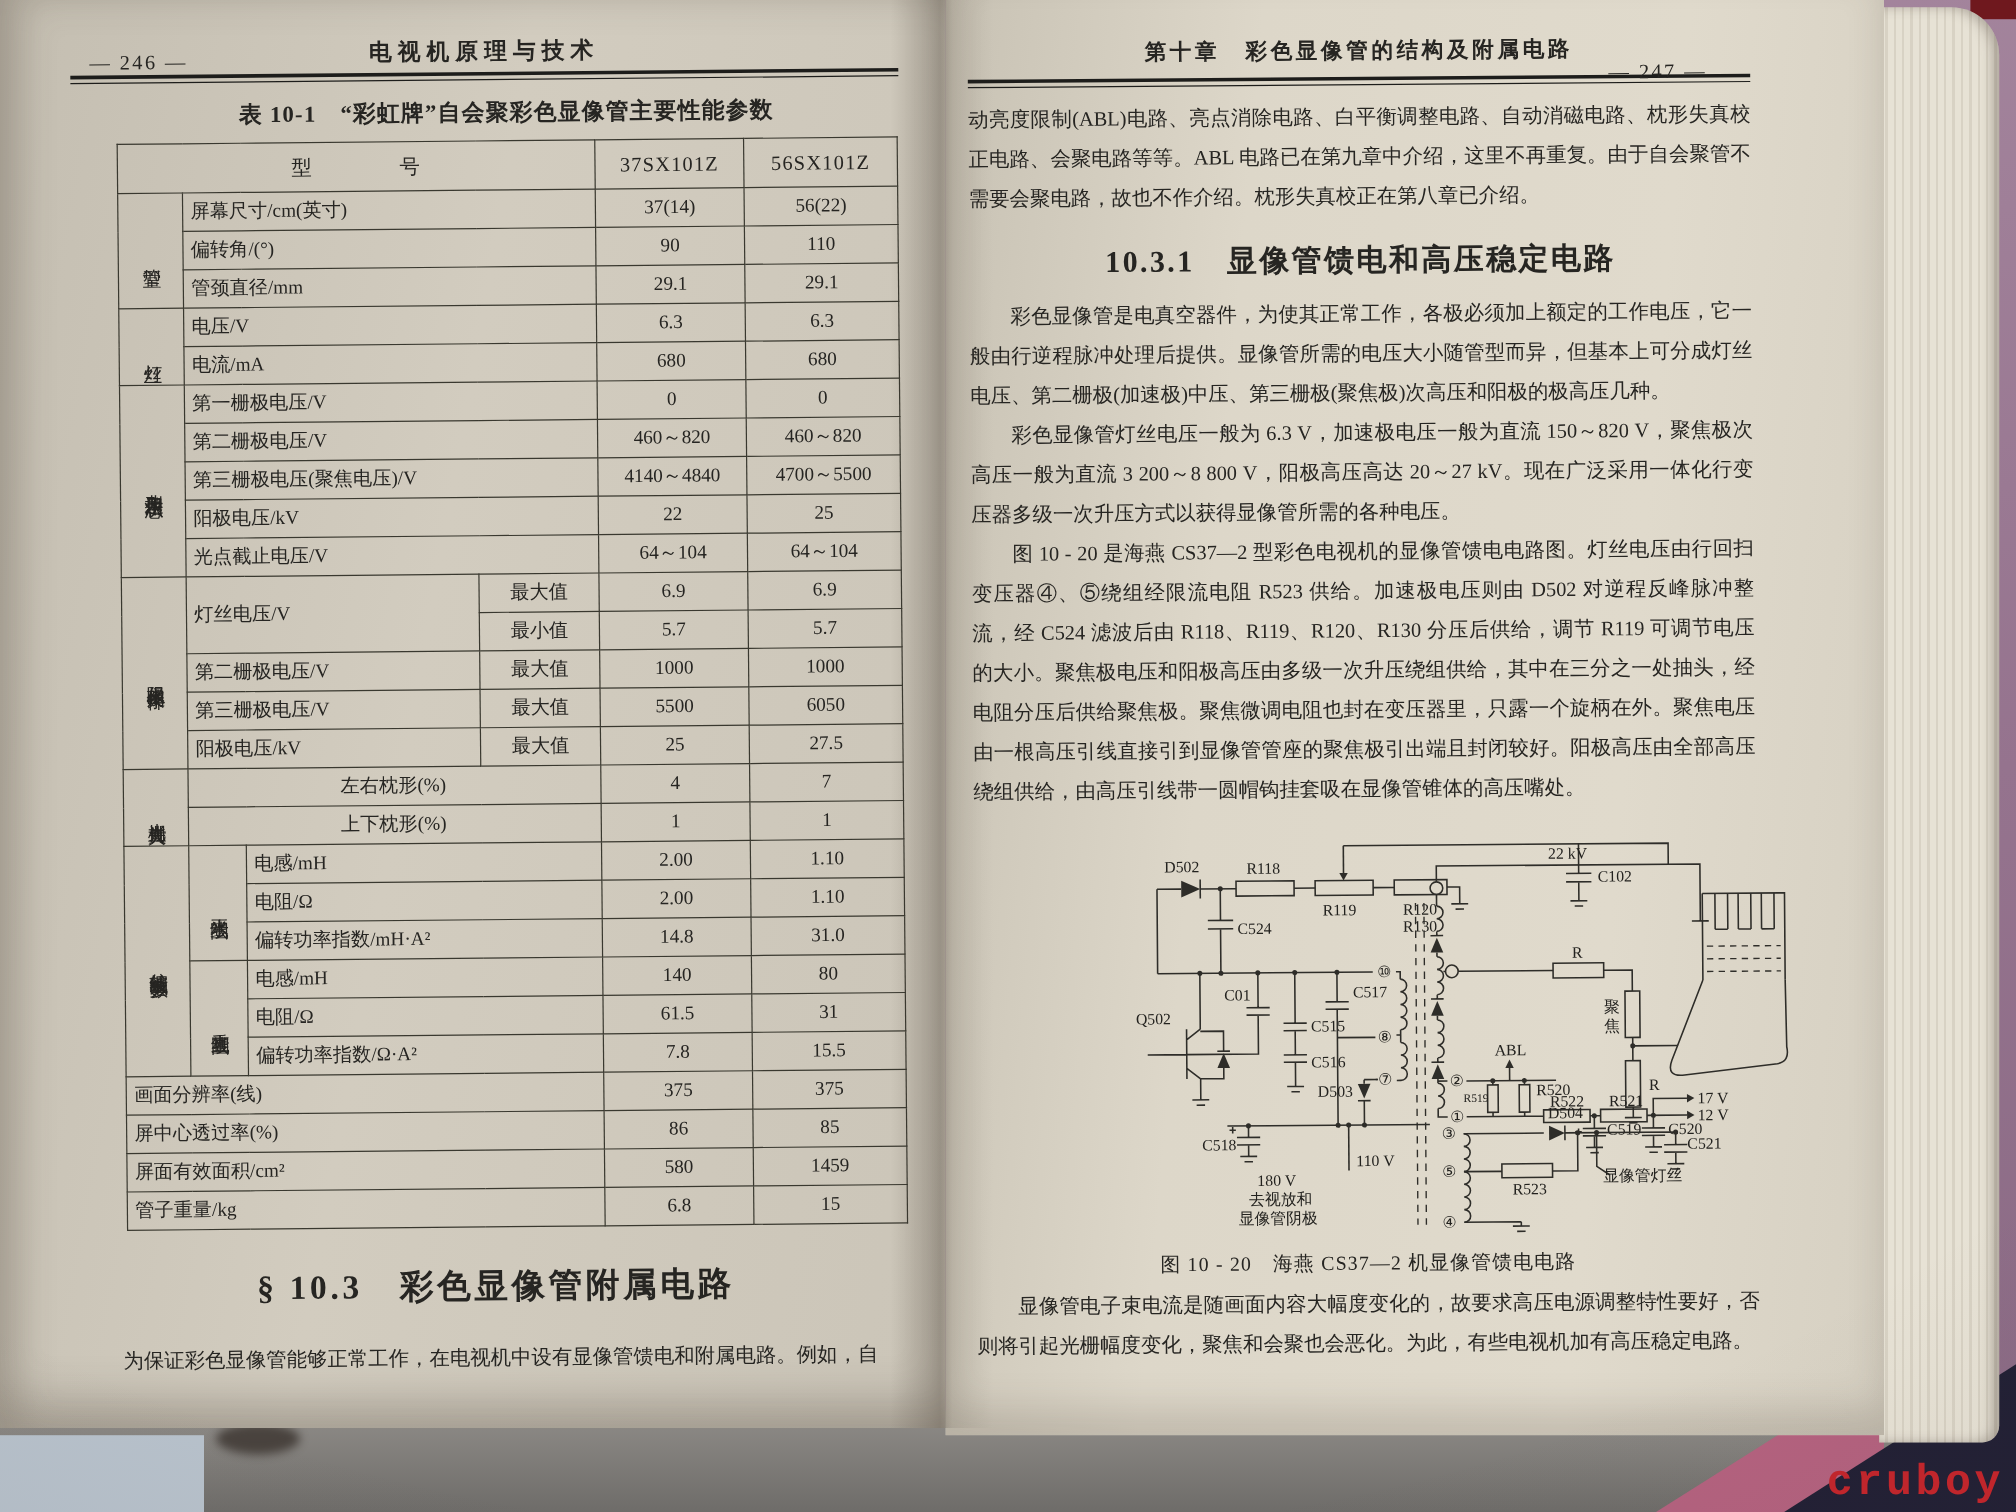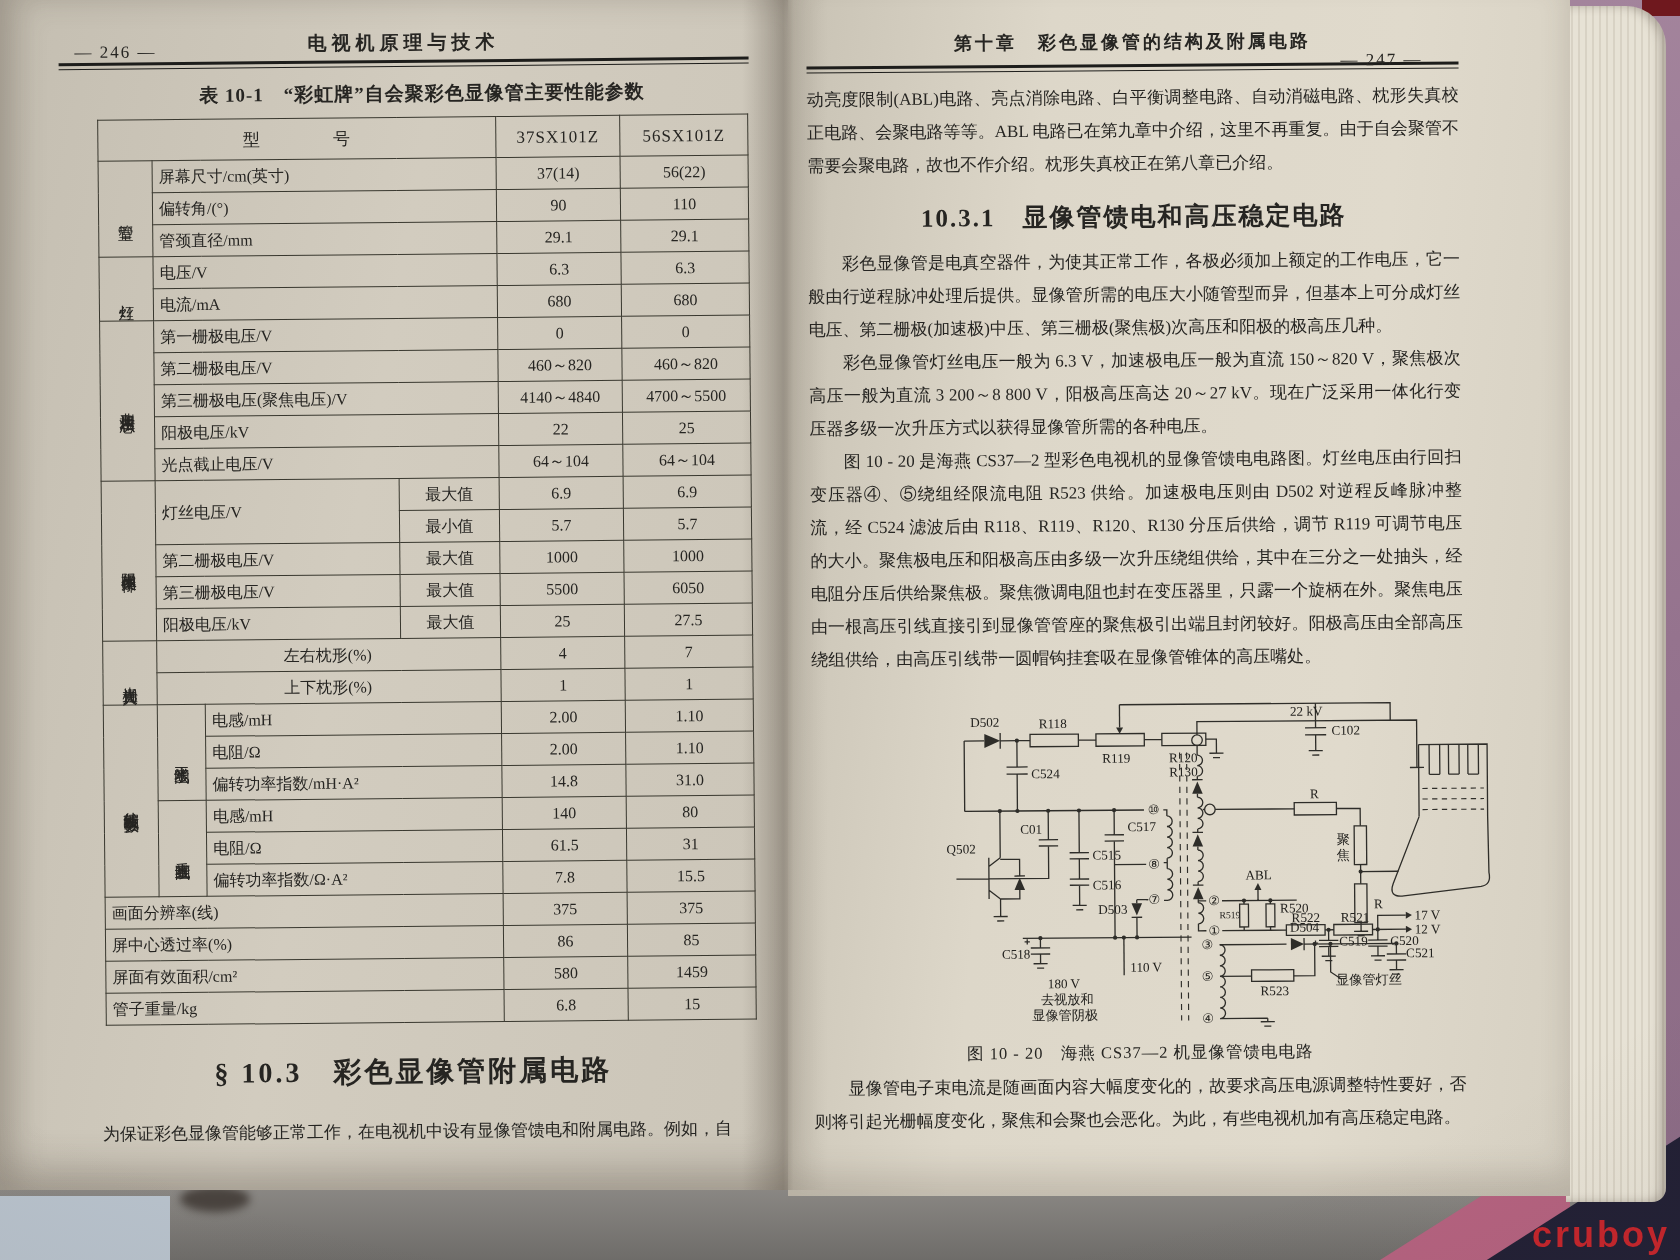--- a/index.html
+++ b/index.html
@@ -59,21 +59,21 @@
   .head-row-r{position:relative;height:34px;}
   .runhead-r{position:absolute;left:0;right:0;top:0;text-align:center;font-size:18px;letter-spacing:3px;font-weight:bold;}
   .pagenum-r{position:absolute;right:36px;top:22px;font-size:17px;letter-spacing:2px;}
   .para{font-size:17px;line-height:33px;text-align:justify;}
   .indent{text-indent:2em;}
   .sub-head{margin:20px 0 12px 0;text-align:center;font-size:25px;font-weight:bold;letter-spacing:2px;}
   .figure{position:relative;margin:4px 0 0 0;height:362px;}
   .figure svg{position:absolute;left:104px;top:0;}
   .fig-caption{margin-top:2px;text-align:center;font-size:16.5px;letter-spacing:1px;}
   .wm{position:absolute;right:10px;bottom:4px;font-size:36px;font-weight:bold;
-    color:#c0262c;letter-spacing:3px;z-index:50;font-family:Liberation Sans, sans-serif;}
+    color:#c0262c;letter-spacing:3px;z-index:50;font-family:Liberation Mono, monospace;}
   .vignette{position:absolute;inset:0;pointer-events:none;
     background:radial-gradient(130% 110% at 45% 40%,rgba(0,0,0,0) 55%,rgba(60,50,45,.16) 100%);}
   
   svg .w{stroke:#2e2d29;stroke-width:1.5;fill:none;}
   svg .dash{stroke:#2e2d29;stroke-width:1.3;fill:none;stroke-dasharray:7 6;}
   svg .dash2{stroke:#2e2d29;stroke-width:1.3;fill:none;stroke-dasharray:6 5;}
   svg .box{stroke:#2e2d29;stroke-width:1.5;fill:none;}
   svg .tri{fill:#2e2d29;stroke:none;}
   svg .dot{fill:#2e2d29;stroke:none;}
   svg text{font-family:"Liberation Serif","DejaVu Serif",serif;font-size:15px;fill:#23221f;}

